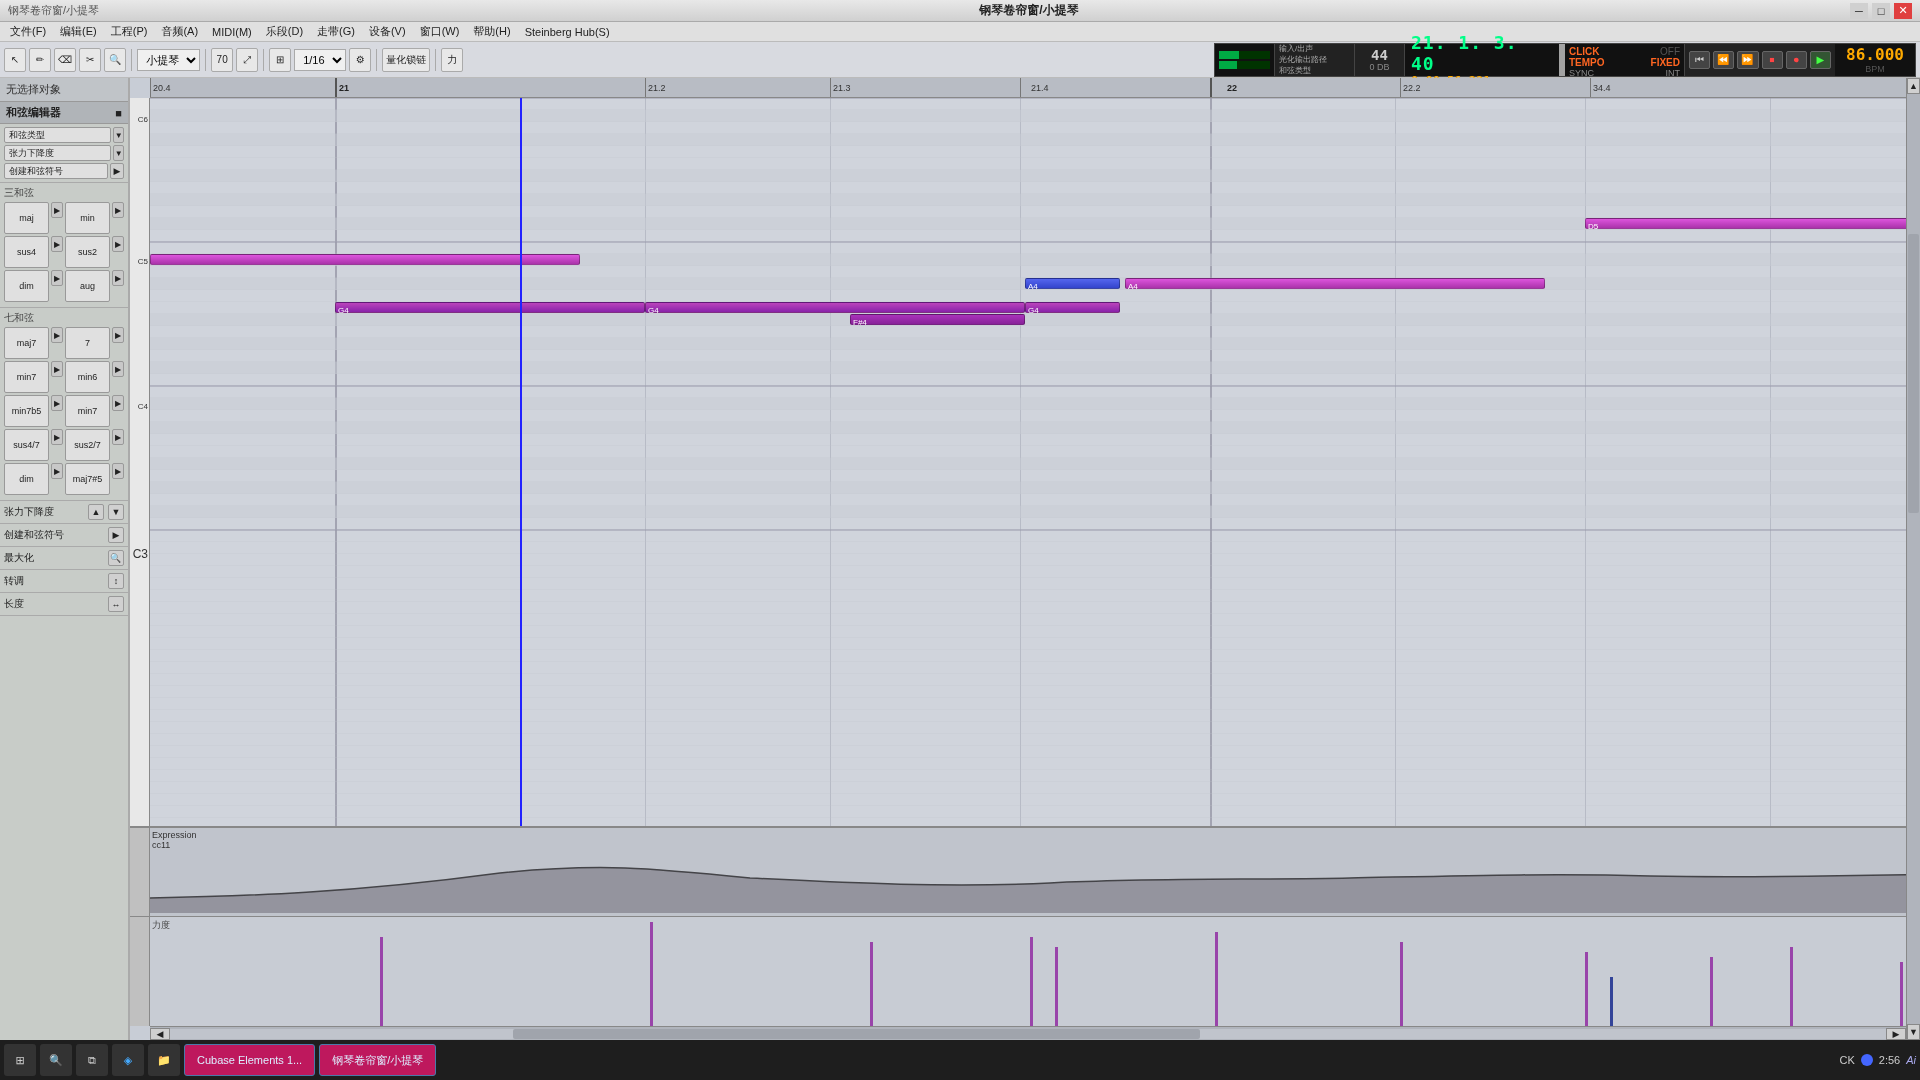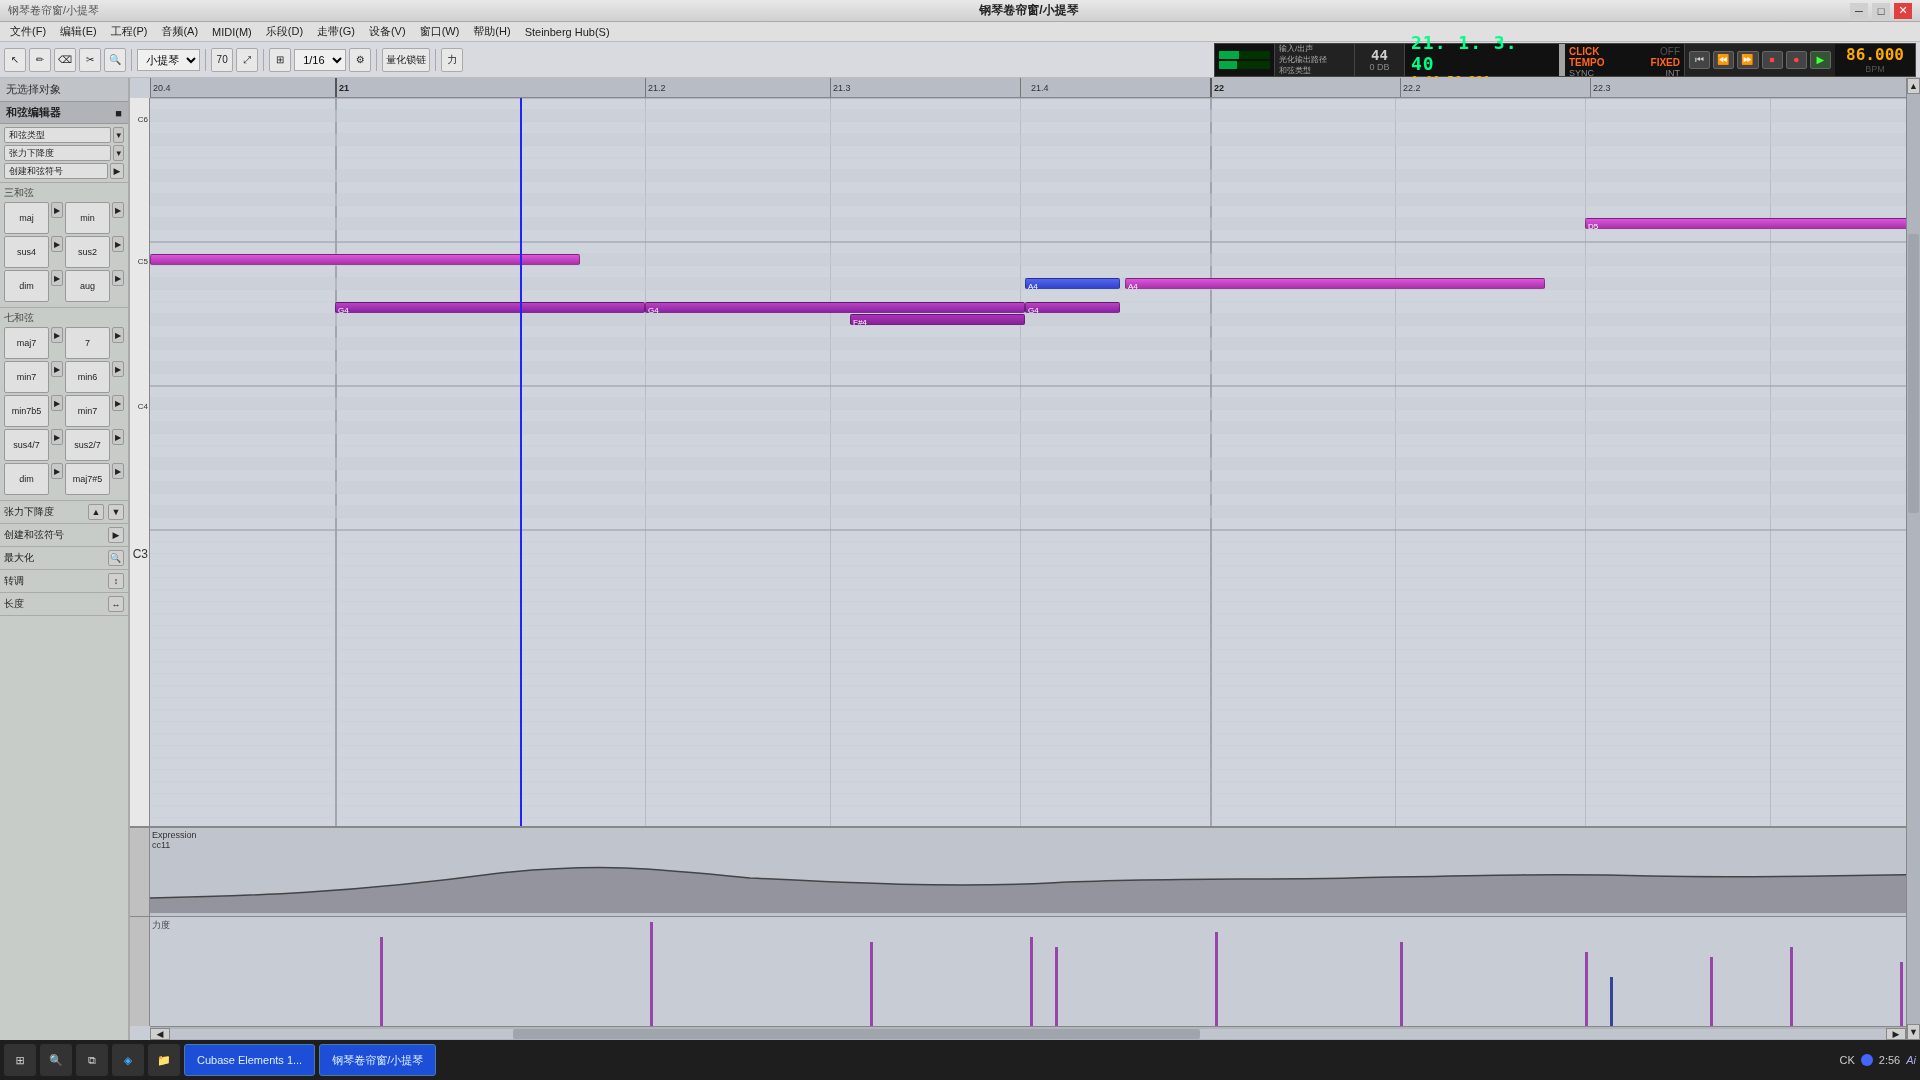--- a/index.html
+++ b/index.html
@@ -172,21 +172,21 @@
       height: 32px;
       padding: 0 12px;
       background: #2a4a6a;
       border: 1px solid #4a7aaa;
       display: flex; align-items: center;
       cursor: pointer;
       color: #ddeeff;
       font-size: 11px;
       border-radius: 3px;
     }
-    .taskbar-window.active { background: #1d4ed8; }
+    .taskbar-window.active { background: #be185d; }
     .taskbar-right {
       margin-left: auto;
       display: flex;
       align-items: center;
       gap: 6px;
       color: #ccc;
       font-size: 11px;
     }
 
     
@@ -438,23 +438,23 @@
 
   <div style="flex:1; display:flex; flex-direction:column; overflow:hidden; position:relative;">
 
     <div style="height:20px; background:#b8bcc4; border-bottom:1px solid #888; display:flex; margin-left:20px; position:relative; overflow:hidden;">
 
       <div style="position:absolute; left:0px; top:0; height:100%; border-left:1px solid #777; display:flex; align-items:center; padding-left:2px; font-size:9px; color:#333;">20.4</div>
       <div style="position:absolute; left:185px; top:0; height:100%; border-left:2px solid #555; display:flex; align-items:center; padding-left:2px; font-size:9px; color:#222; font-weight:bold;">21</div>
       <div style="position:absolute; left:495px; top:0; height:100%; border-left:1px solid #777; display:flex; align-items:center; padding-left:2px; font-size:9px; color:#333;">21.2</div>
       <div style="position:absolute; left:680px; top:0; height:100%; border-left:1px solid #777; display:flex; align-items:center; padding-left:2px; font-size:9px; color:#333;">21.3</div>
       <div style="position:absolute; left:870px; top:0; height:100%; border-left:1px solid #777; display:flex; align-items:center; padding-left:10px; font-size:9px; color:#333;">21.4</div>
-      <div style="position:absolute; left:1060px; top:0; height:100%; border-left:2px solid #555; display:flex; align-items:center; padding-left:2px; font-size:9px; color:#222; font-weight:bold;">22</div>
+      <div style="position:absolute; left:1060px; top:0; height:100%; border-left:2px solid #555; display:flex; align-items:center; padding-left:15px; font-size:9px; color:#222; font-weight:bold;">22</div>
       <div style="position:absolute; left:1250px; top:0; height:100%; border-left:1px solid #777; display:flex; align-items:center; padding-left:2px; font-size:9px; color:#333;">22.2</div>
-      <div style="position:absolute; left:1440px; top:0; height:100%; border-left:1px solid #777; display:flex; align-items:center; padding-left:2px; font-size:9px; color:#333;">22.3</div>
+      <div style="position:absolute; left:1440px; top:0; height:100%; border-left:1px solid #777; display:flex; align-items:center; padding-left:2px; font-size:9px; color:#333;">34.4</div>
     </div>
 
     <div style="flex:1; display:flex; overflow:hidden;">
 
       <div style="width:20px; background:#e8e8e8; border-right:1px solid #888; flex-shrink:0; position:relative; overflow:hidden;">
 
         <div style="position:absolute; top:18px; right:1px; font-size:8px; color:#333; line-height:1;">C6</div>
 
         <div style="position:absolute; top:160px; right:1px; font-size:8px; color:#333; line-height:1;">C5</div>
 

